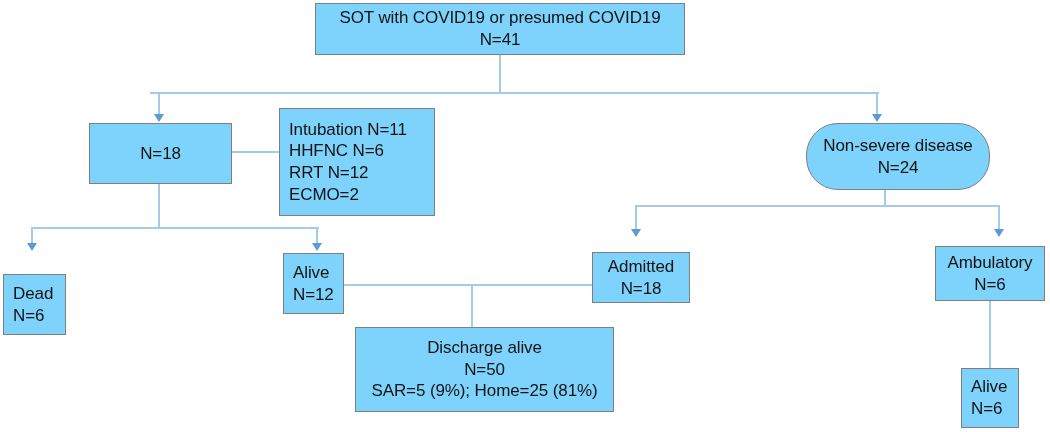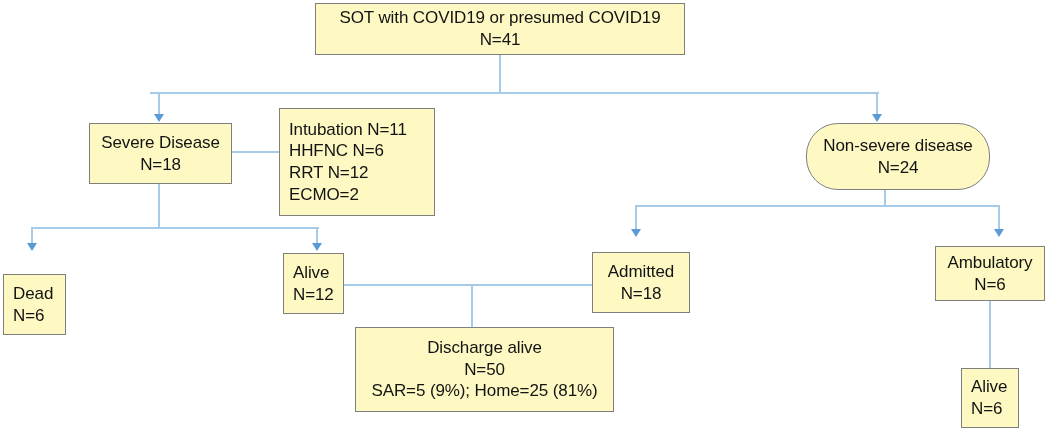--- a/index.html
+++ b/index.html
@@ -15,21 +15,21 @@
     position: relative;
     width: 1050px;
     height: 432px;
     background: #ffffff;
     overflow: hidden;
   }
   .node {
     position: absolute;
     box-sizing: border-box;
     border: 1.6px solid #7f7f7f;
-    background: #fef9c3;
+    background: #7dd3fc;
     display: flex;
     flex-direction: column;
     justify-content: center;
     color: #131313;
     font-size: 17px;
     line-height: 1.28;
     letter-spacing: -0.1px;
     z-index: 3;
   }
   .node.center { align-items: center; text-align: center; }
@@ -87,21 +87,20 @@
   <div class="conn v" style="left:471px; top:284px; width:2.2px; height:44px;"></div>
 
   <div class="conn v" style="left:989px; top:301px; width:2.2px; height:67px;"></div>
 
   <div class="node center" style="left:315px; top:3px; width:370px; height:52px;">
     <span class="ln">SOT with COVID19 or presumed COVID19</span>
     <span class="ln">N=41</span>
   </div>
 
   <div class="node center" style="left:89px; top:123px; width:143px; height:61px;">
-    <span class="ln">Severe Disease</span>
     <span class="ln">N=18</span>
   </div>
 
   <div class="node left" style="left:279px; top:108px; width:156px; height:108px;">
     <span class="ln">Intubation N=11</span>
     <span class="ln">HHFNC N=6</span>
     <span class="ln">RRT N=12</span>
     <span class="ln">ECMO=2</span>
   </div>
 
@@ -113,21 +112,21 @@
   <div class="node left" style="left:3px; top:252px; width:63px; height:61px;margin-top:22px;">
     <span class="ln">Dead</span>
     <span class="ln">N=6</span>
   </div>
 
   <div class="node left" style="left:283px; top:253px; width:61px; height:61px;">
     <span class="ln">Alive</span>
     <span class="ln">N=12</span>
   </div>
 
-  <div class="node center" style="left:592px; top:252px; width:98px; height:61px;">
+  <div class="node center" style="left:592px; top:252px; width:98px; height:51px;">
     <span class="ln">Admitted</span>
     <span class="ln">N=18</span>
   </div>
 
   <div class="node center" style="left:935px; top:246px; width:110px; height:55px;">
     <span class="ln">Ambulatory</span>
     <span class="ln">N=6</span>
   </div>
 
   <div class="node center" style="left:355px; top:327px; width:259px; height:85px;">

